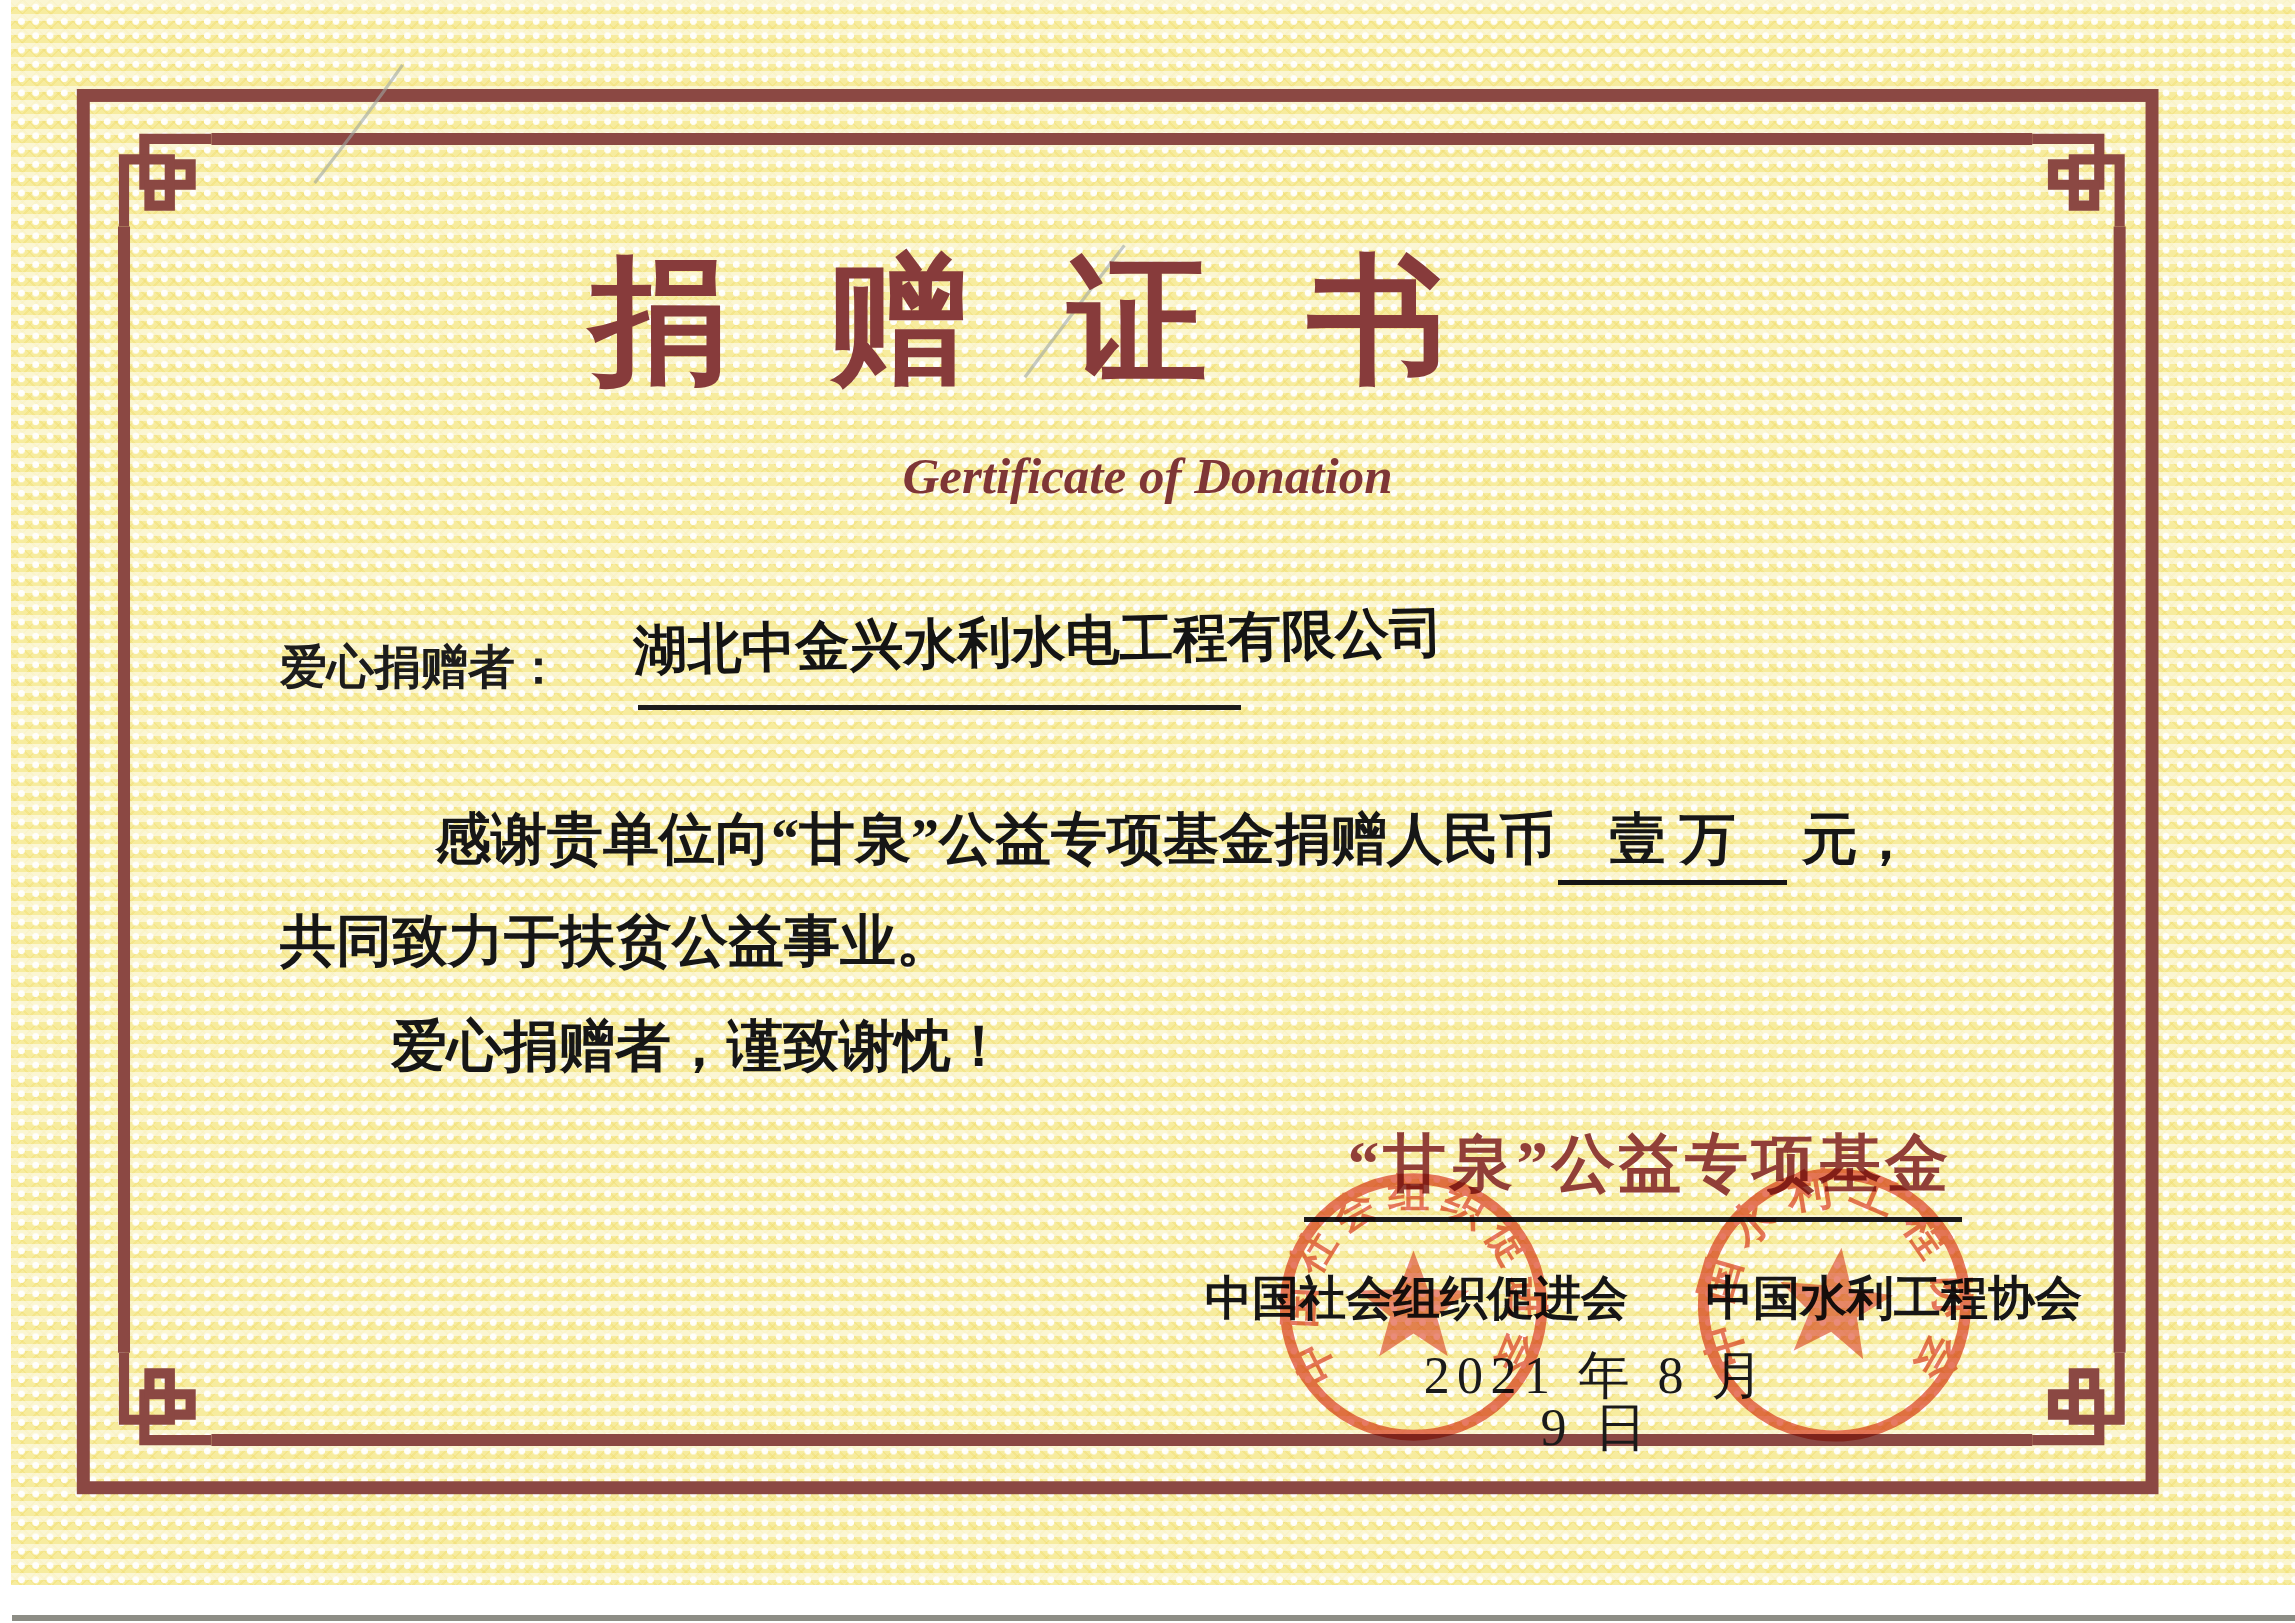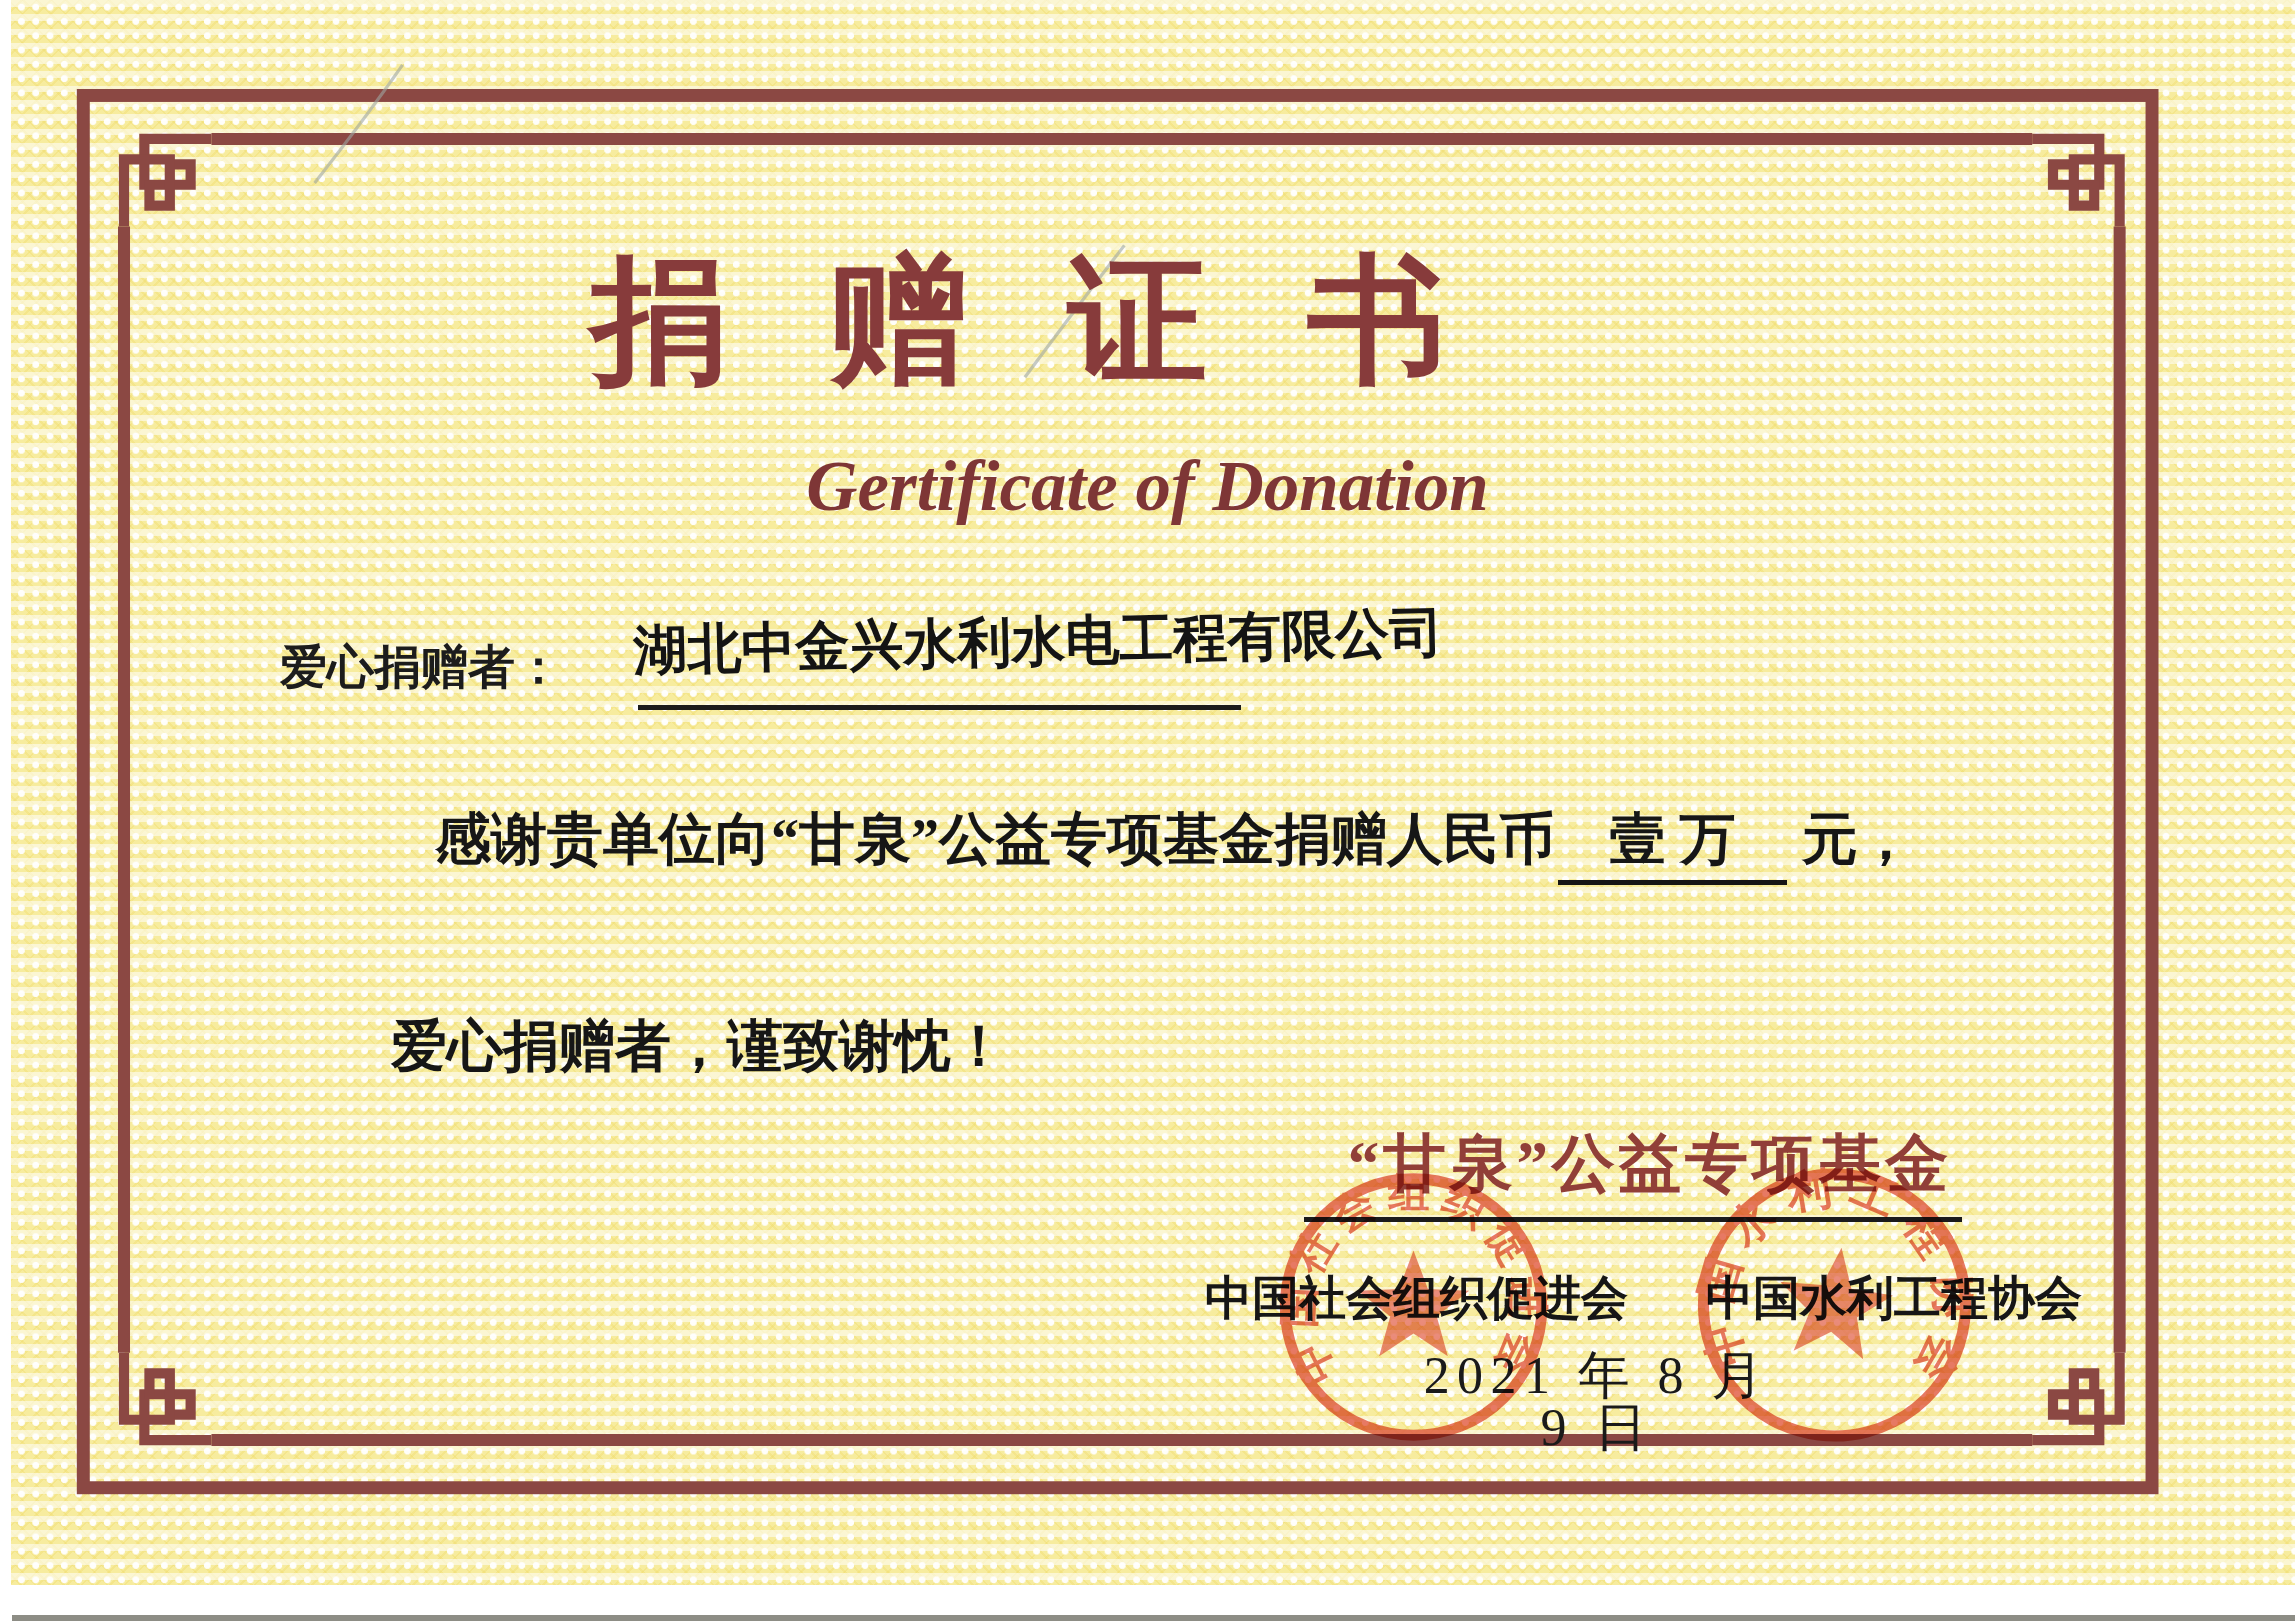--- a/index.html
+++ b/index.html
@@ -14,21 +14,21 @@
           repeating-linear-gradient(-45deg, rgba(240,220,110,.40) 0 1.9px, rgba(240,220,110,0) 1.9px 10.2px);
         background-size:14.3px 14.3px, auto, auto, auto;}
   .abs{position:absolute;}
   
   svg.frame{position:absolute;left:0;top:0;z-index:1;}
   
   .title{left:0;top:252px;width:2036px;text-align:center;
          font-size:139px;line-height:1;font-weight:700;color:#873B3B;
          letter-spacing:100px;padding-left:100px;box-sizing:border-box;z-index:2;}
   .subtitle{left:0;top:451px;width:2295px;text-align:center;
-            font-size:71px;line-height:1;font-weight:700;font-style:italic;
+            font-size:51px;line-height:1;font-weight:700;font-style:italic;
             color:#7E3636;z-index:2;}
   .donor-label{left:280px;top:643px;font-size:47px;line-height:1;font-weight:700;
                color:#1C1C1C;font-family:"Liberation Sans","DejaVu Sans",sans-serif;z-index:2;}
   .donor-name{left:634px;top:624px;font-size:54px;line-height:1;font-weight:700;
               color:#141414;transform:rotate(-1.3deg);transform-origin:left bottom;z-index:2;}
   .donor-underline{left:638px;top:705px;width:603px;height:4.6px;background:#1b1b1b;z-index:2;}
   .body-line{font-size:56px;line-height:1.2;font-weight:700;color:#161616;
              white-space:nowrap;z-index:2;}
   .line1{left:391px;top:806px;margin-left:44px;}
   .line1 .amount{display:inline-block;min-width:220px;text-align:center;
@@ -100,20 +100,21 @@
   <div class="abs title">捐赠证书</div>
   <div class="abs subtitle">Gertificate of Donation</div>
 
   <div class="abs donor-label">爱心捐赠者：</div>
   <div class="abs donor-name">湖北中金兴水利水电工程有限公司</div>
   <div class="abs donor-underline"></div>
 
   <div class="abs body-line line1">
     <span>感谢贵单位向“甘泉”公益专项基金捐赠人民币</span><span class="amount">壹 万</span><span class="suffix">元，</span>
   </div>
+  <div class="abs body-line line2">共同致力于扶贫公益事业。</div>
   <div class="abs body-line line3">爱心捐赠者，谨致谢忱！</div>
 
   <div class="abs fund-name">“甘泉”公益专项基金</div>
   <div class="abs sign-underline"></div>
   <div class="abs org-row">
     <span>中国社会组织促进会</span>
     <span>中国水利工程协会</span>
   </div>
   <div class="abs date">2021 年 8 月 9 日</div>
 

